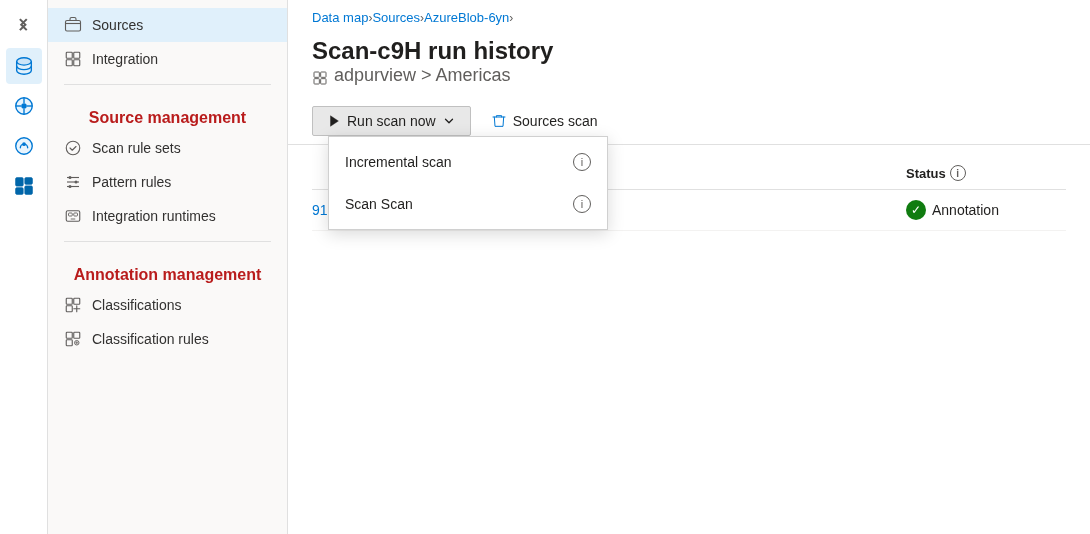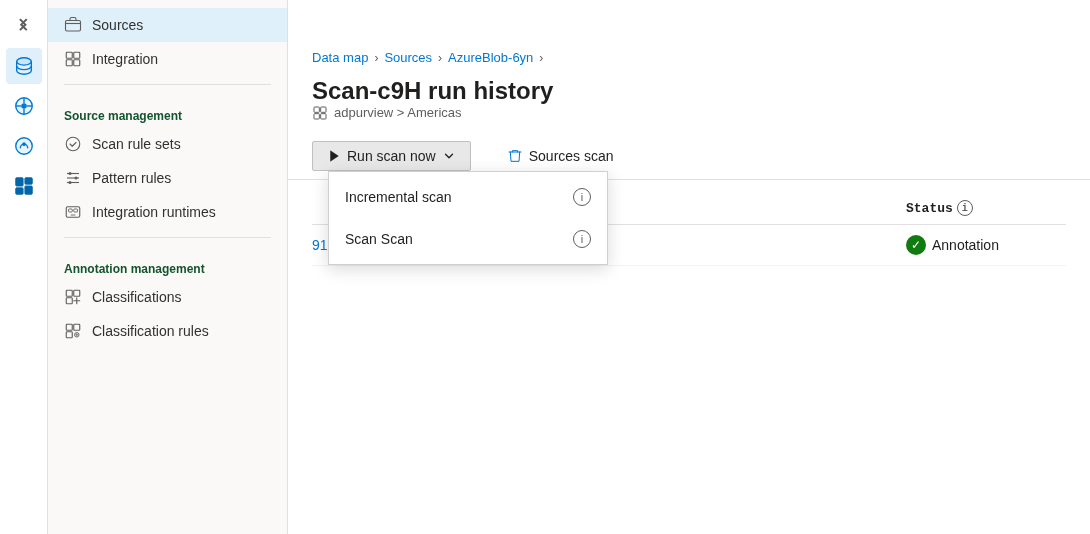--- a/index.html
+++ b/index.html
@@ -44,74 +44,73 @@
       padding: 8px 16px;
       cursor: pointer;
       color: #323130;
       font-size: 14px;
       gap: 10px;
     }
     .sidebar-item.active { background: #e0f0fb; font-weight: 500; }
     .sidebar-item svg { width: 18px; height: 18px; color: #605e5c; flex-shrink: 0; }
     .sidebar-section {
       padding: 16px 16px 4px 16px;
-      font-size: 12px;
+      font-size: 16px;
       font-weight: 600;
-      color: #14532d;
+      color: #b91c1c;
       text-transform: none;
+      text-align: center;
     }
     .sidebar-divider { border: none; border-top: 1px solid #e0e0e0; margin: 8px 16px; }
 
     
     .main {
       flex: 1;
       display: flex;
       flex-direction: column;
       overflow: hidden;
       background: #fff;
     }
 
     
     .breadcrumb {
       display: flex;
       align-items: center;
       padding: 10px 40px 4px 24px;
       font-size: 13px;
-      gap: 6px;
       color: #0078d4;
-      margin-top: 40px;
     }
     .breadcrumb span { color: #605e5c; }
     .breadcrumb a { color: #0078d4; text-decoration: none; cursor: pointer; }
     .chevron { color: #605e5c; font-size: 12px; }
 
     
     .page-header {
       padding: 8px 24px 12px 24px;
     }
     .page-title {
       font-size: 24px;
       font-weight: 700;
       color: #201f1e;
     }
     .page-subtitle {
       display: flex;
-      align-items: flex-start;
+      align-items: flex-end;
       gap: 6px;
       color: #605e5c;
-      font-size: 13px;
+      font-size: 18px;
     }
     .page-subtitle svg { width: 16px; height: 16px; }
 
     
     .toolbar {
       display: flex;
       align-items: center;
       padding: 8px 24px;
-      gap: 24px;
+      gap: 8px;
       border-bottom: 1px solid #e0e0e0;
       position: relative;
     }
     .btn-primary {
       display: flex;
       align-items: center;
       gap: 6px;
       background: #e8e8e8;
       border: 1px solid #c0c0c0;
       padding: 6px 14px;
@@ -179,21 +178,20 @@
     }
     .table-header {
       display: flex;
       align-items: center;
       gap: 8px;
       font-size: 13px;
       font-weight: 600;
       color: #201f1e;
       padding: 8px 0;
       border-bottom: 1px solid #e0e0e0;
-      font-family: Liberation Mono, monospace;
     }
     .table-row-data {
       display: flex;
       align-items: center;
       padding: 10px 0;
       font-size: 14px;
       border-bottom: 1px solid #f3f2f1;
     }
     .col-link { color: #0078d4; text-decoration: none; cursor: pointer; flex: 1; }
     .col-status {

